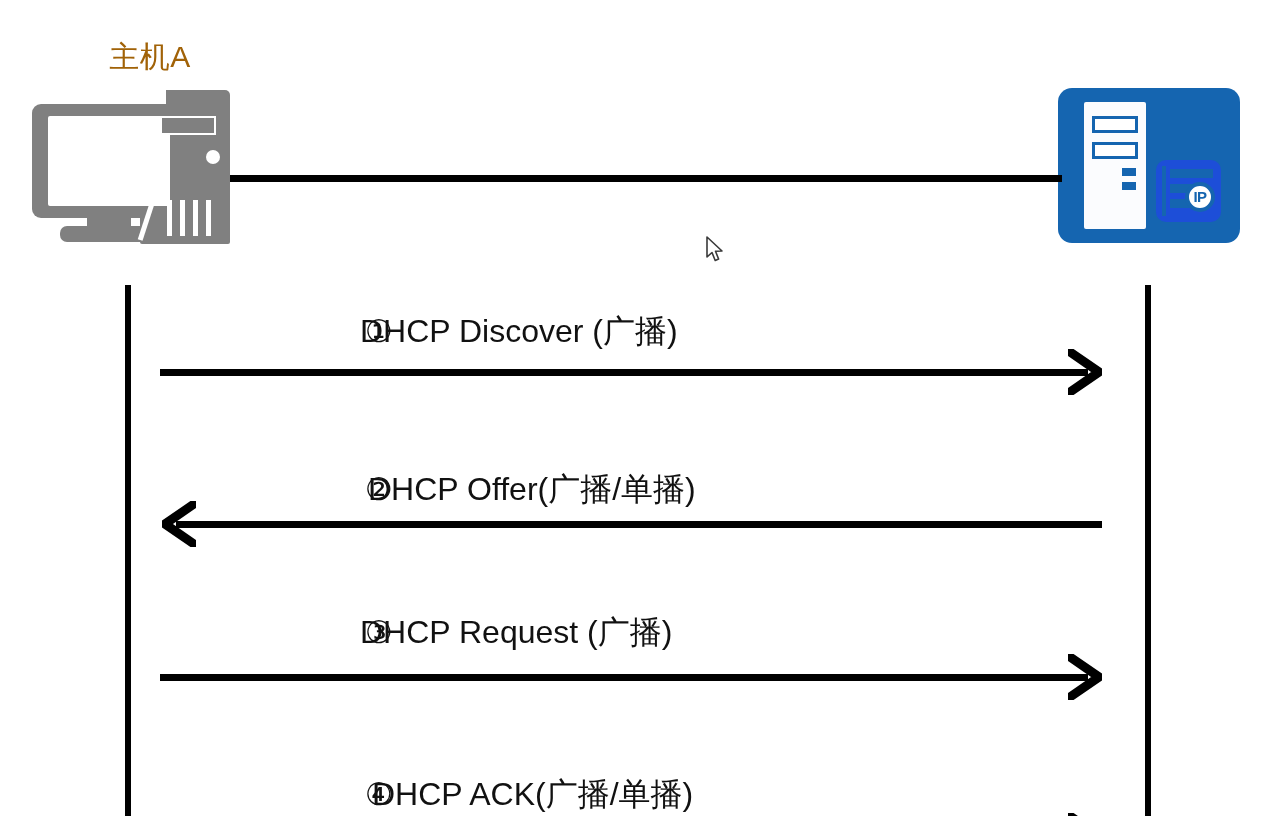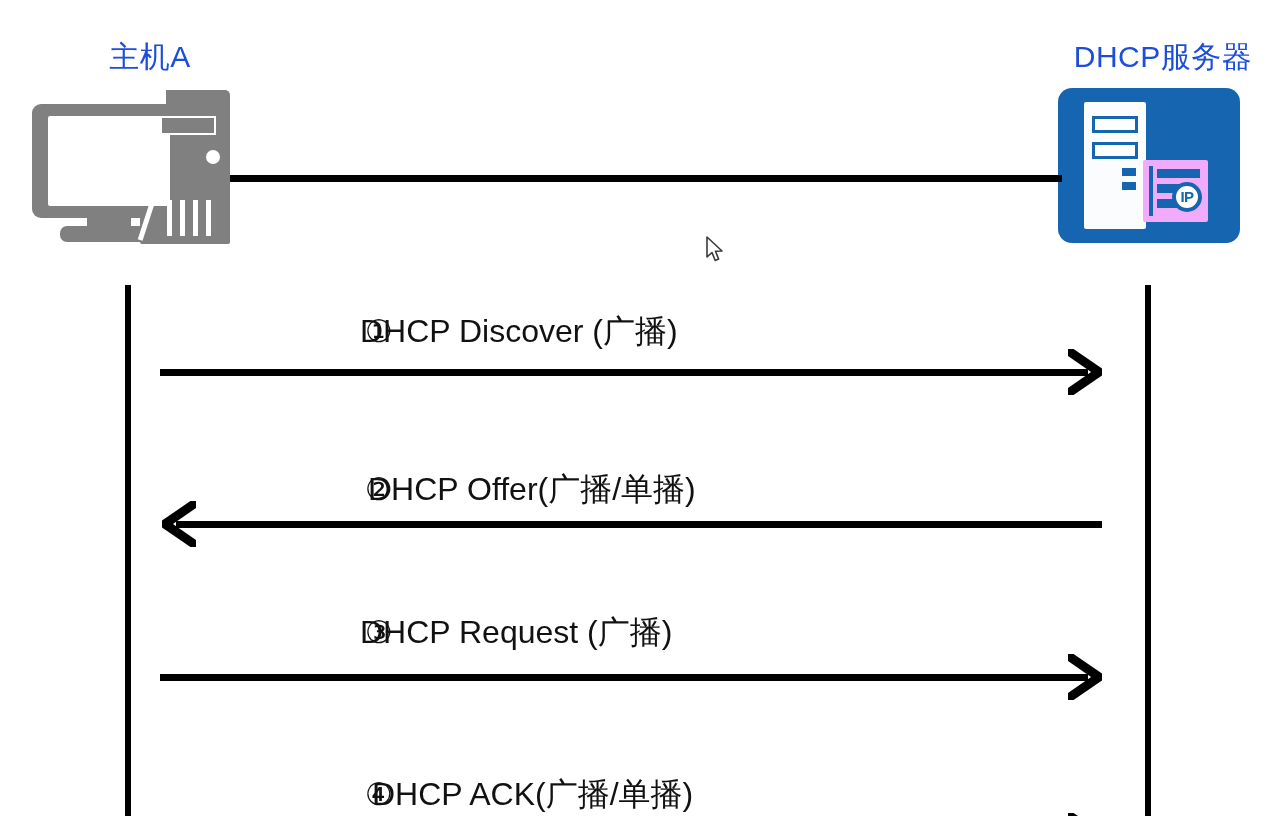--- a/index.html
+++ b/index.html
@@ -15,21 +15,21 @@
     width: 1280px;
     height: 816px;
     background: #ffffff;
     overflow: hidden;
   }
 
   
   .node-label {
     position: absolute;
     font-size: 30px;
-    color: #1d4ed8;
+    color: #a16207;
     letter-spacing: 0.5px;
     white-space: nowrap;
     line-height: 1;
     font-weight: 400;
   }
   #host-label { left: 150px; top: 42px; transform: translateX(-50%); }
   #server-label { left: 1163px; top: 42px; transform: translateX(-50%); }
 
   
   #host-icon {
@@ -148,24 +148,24 @@
   .srv-sq {
     position: absolute;
     left: 38px;
     width: 14px; height: 8px;
     background: #1565B0;
   }
   .srv-sq.s1 { top: 66px; }
   .srv-sq.s2 { top: 80px; }
   .srv-card {
     position: absolute;
-    left: 85px; top: 72px;
+    left: 98px; top: 72px;
     width: 65px; height: 62px;
-    background: #f0abfc;
-    border-radius: 2px;
+    background: #1d4ed8;
+    border-radius: 10px;
   }
   .srv-card-spine {
     position: absolute;
     left: 6px; top: 6px;
     width: 4px; height: 50px;
     background: #1565B0;
   }
   .srv-card-line {
     position: absolute;
     left: 14px;
@@ -260,21 +260,20 @@
     <div class="pc-base"></div>
     <div class="pc-tower-bay"></div>
     <div class="pc-tower-dot"></div>
     <div class="pc-vent-diag"></div>
     <div class="pc-vent v1"></div>
     <div class="pc-vent v2"></div>
     <div class="pc-vent v3"></div>
     <div class="pc-vent v4"></div>
   </div>
 
-  <div class="node-label" id="server-label">DHCP服务器</div>
 
   <div id="server-icon">
     <div class="srv-plate"></div>
     <div class="srv-tower">
       <div class="srv-bar b1"></div>
       <div class="srv-bar b2"></div>
       <div class="srv-sq s1"></div>
       <div class="srv-sq s2"></div>
     </div>
     <div class="srv-card">

